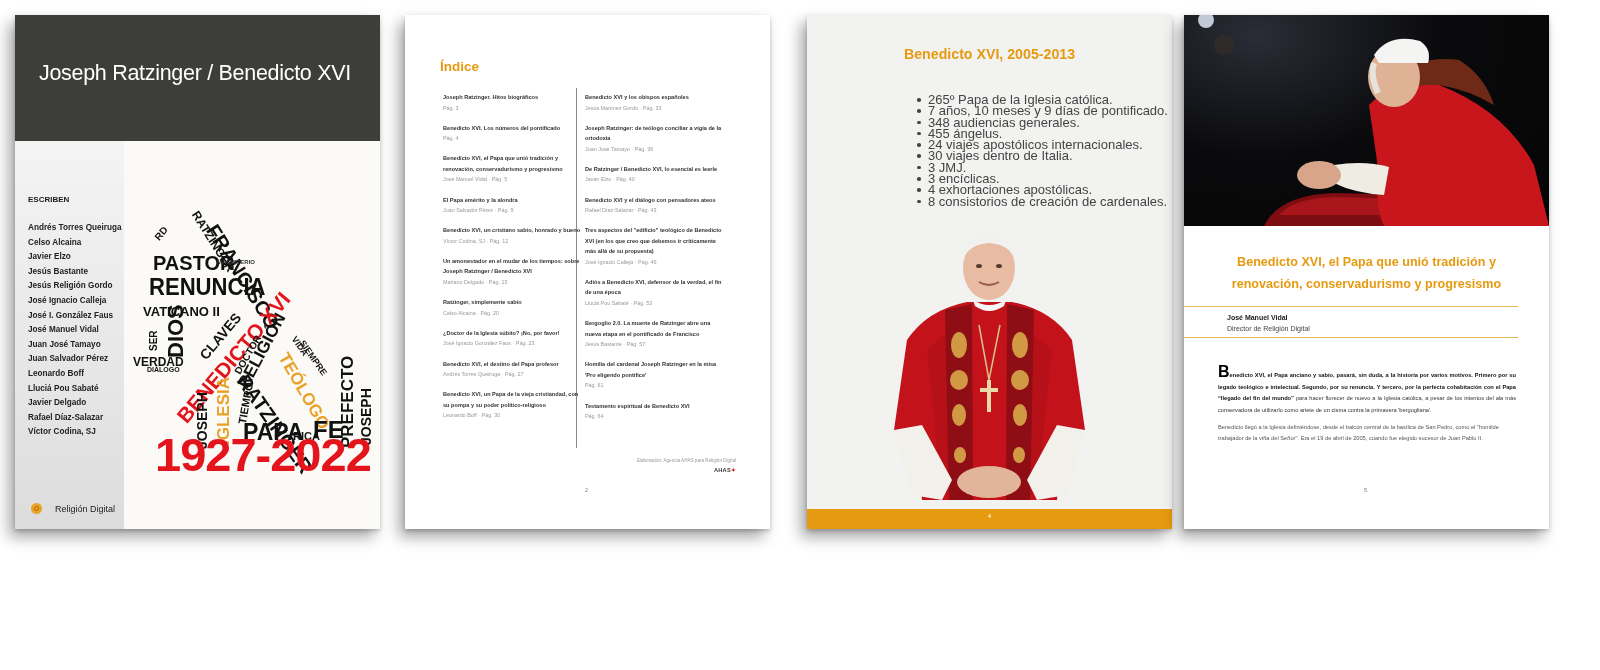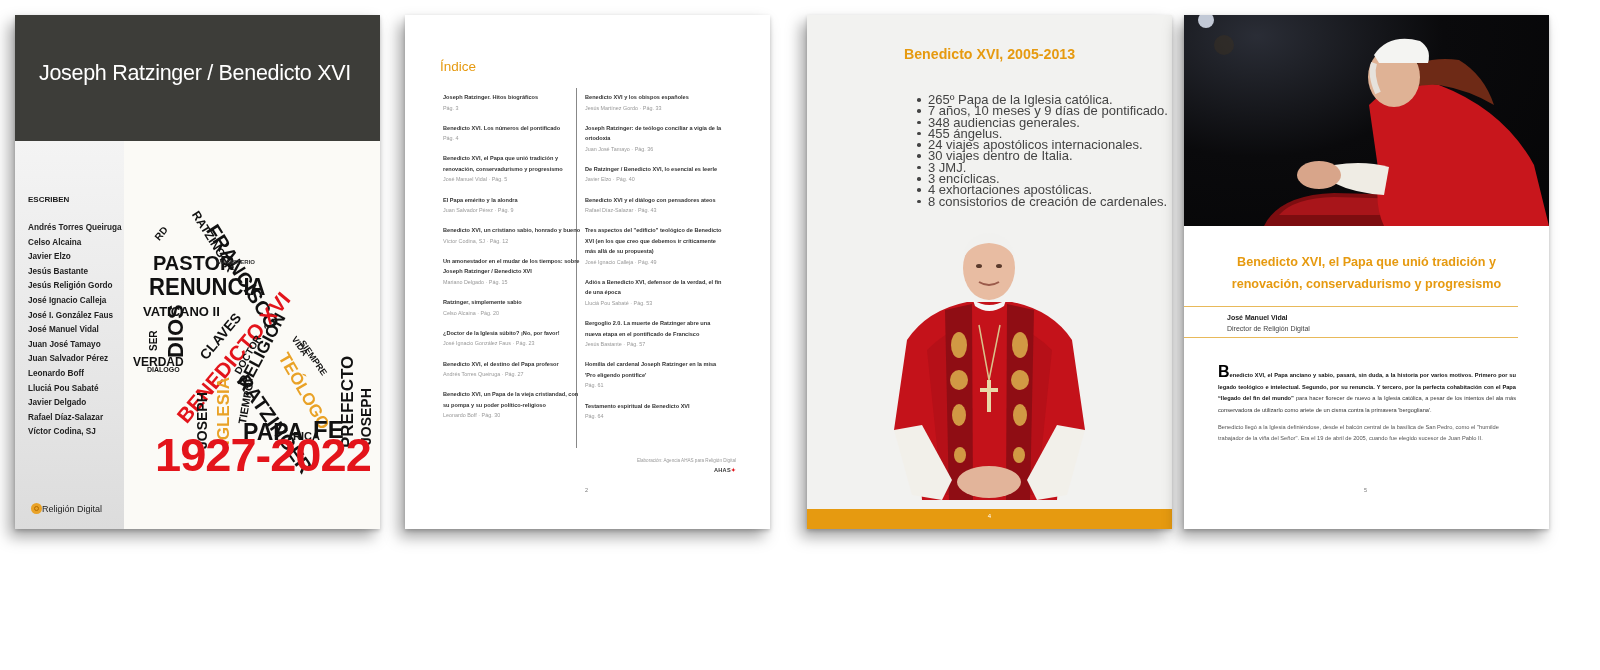--- a/index.html
+++ b/index.html
@@ -19,31 +19,31 @@
   
   .cover-header { position: absolute; left: 0; top: 0; width: 365px; height: 126px; background: #3d3d39; }
   .cover-sub { position: absolute; left: 24px; top: 46px; color: #fff; font-size: 21.5px; letter-spacing: -0.3px; white-space: nowrap; }
   .cover-title { position: absolute; left: 24px; top: 66px; color: #fff; font-size: 39px; font-weight: bold; letter-spacing: -0.5px; white-space: nowrap; }
   .cover-left { position: absolute; left: 0; top: 126px; width: 109px; height: 388px;
     background: linear-gradient(180deg, #f4f4f4 0%, #e4e4e4 70%, #dcdcdc 100%); }
   .cover-right { position: absolute; left: 109px; top: 126px; width: 256px; height: 388px; background: #fbfaf6; }
   .escriben { position: absolute; left: 13px; top: 180px; font-size: 8px; font-weight: bold; color: #1a1a1a; }
   .authors { position: absolute; left: 13px; top: 208px; list-style: none; }
   .authors li { font-size: 8.2px; font-weight: bold; color: #222; height: 14.6px; white-space: nowrap; }
-  .brand { position: absolute; left: 16px; top: 488px; display: flex; align-items: center; gap: 0; }
+  .brand { position: absolute; left: 16px; top: 488px; display: flex; align-items: center; gap: 13px; }
   .brand-logo { width: 11px; height: 11px; border-radius: 50%; background: #e9a227; display:flex; align-items:center; justify-content:center; }
   .brand-logo span { width:5px; height:5px; border-radius:50%; border:1.4px solid #b36b00; }
   .brand-label { font-size: 9px; color: #222; }
   .years { position: absolute; left: 140px; top: 412px; font-size: 47px; font-weight: bold; color: #e3141b; letter-spacing: -1px; white-space: nowrap; }
 
   .cloud { position: absolute; left: 110px; top: 178px; width: 255px; height: 255px; }
   .cloud .w { position: absolute; font-weight: bold; font-family: "Liberation Sans", sans-serif; line-height: 1; white-space: nowrap; transform-origin: left top; }
 
   
-  .idx-title { position: absolute; left: 35px; top: 44px; font-size: 13.5px; font-weight: normal; color: #e69a10; }
+  .idx-title { position: absolute; left: 35px; top: 44px; font-size: 13.5px; font-weight: bold; color: #e69a10; }
   .idx-col { position: absolute; top: 77px; width: 138px; }
   .idx-col.left { left: 38px; }
   .idx-col.right { left: 180px; }
   .idx-divider { position: absolute; left: 171px; top: 73px; width: 1px; height: 360px; background: #888; }
   .idx-entry { margin-bottom: 9.2px; }
   .idx-entry-title { font-size: 5.6px; font-weight: bold; color: #333; line-height: 10.5px; }
   .idx-entry-meta { font-size: 5.4px; color: #999; line-height: 11px; }
   .idx-credit { position: absolute; right: 34px; top: 443px; font-size: 4.6px; color: #999; white-space: nowrap; }
   .idx-logo { position: absolute; right: 34px; top: 452px; font-size: 5.6px; font-weight: bold; color: #333; letter-spacing: 0.3px; }
   .idx-logo b { color: #e3141b; }

